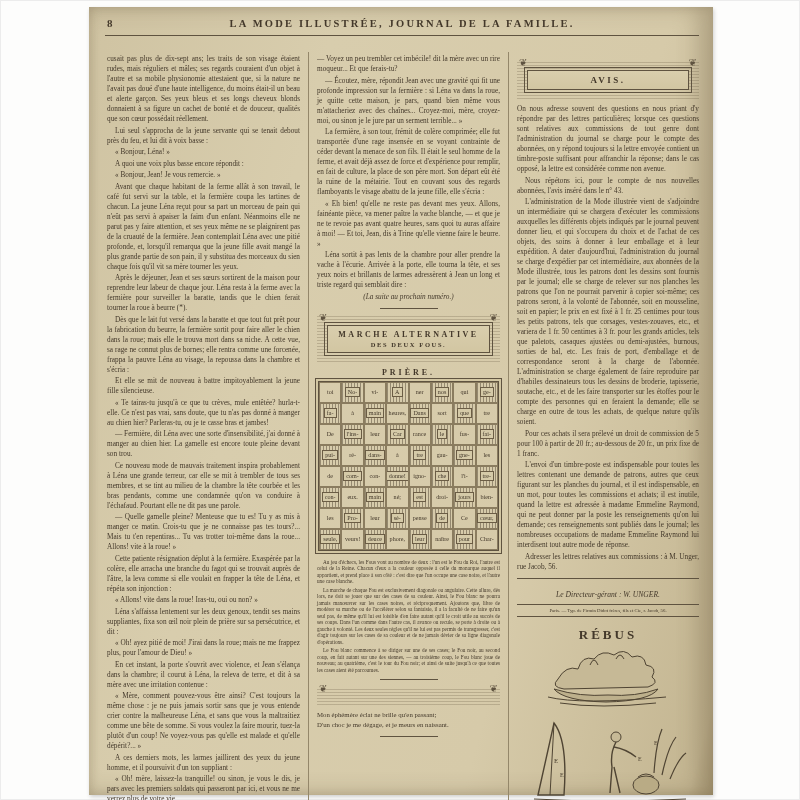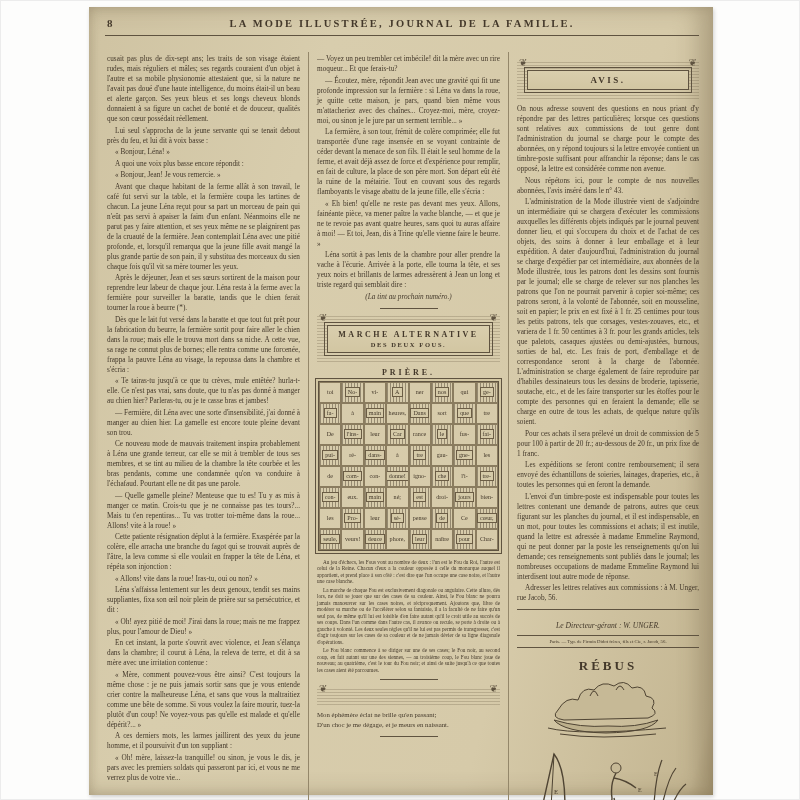--- a/index.html
+++ b/index.html
@@ -73,20 +73,21 @@
       <div class="col col-left">
         <div class="body-text">
             <p>cusait pas plus de dix-sept ans; les traits de son visage étaient rudes, mais réguliers et mâles; ses regards couraient d'un objet à l'autre et sa mobile physionomie attestaient que, si la nature ne l'avait pas doué d'une haute intelligence, du moins était-il un beau et alerte garçon. Ses yeux bleus et ses longs cheveux blonds donnaient à sa figure un cachet de bonté et de douceur, qualités que son cœur possédait réellement.</p>
             <p>Lui seul s'approcha de la jeune servante qui se tenait debout près du feu, et lui dit à voix basse :</p>
             <p>« Bonjour, Léna! »</p>
             <p>A quoi une voix plus basse encore répondit :</p>
             <p>« Bonjour, Jean! Je vous remercie. »</p>
             <p>Avant que chaque habitant de la ferme allât à son travail, le café fut servi sur la table, et la fermière coupa les tartines de chacun. La jeune Léna reçut pour sa part un morceau de pain qui n'eût pas servi à apaiser la faim d'un enfant. Néanmoins elle ne parut pas y faire attention, et ses yeux même ne se plaignirent pas de la cruauté de la fermière. Jean contemplait Léna avec une pitié profonde, et, lorsqu'il remarqua que la jeune fille avait mangé la plus grande partie de son pain, il y substitua des morceaux du sien chaque fois qu'il vit sa mère tourner les yeux.</p>
             <p>Après le déjeuner, Jean et ses sœurs sortirent de la maison pour reprendre leur labeur de chaque jour. Léna resta à la ferme avec la fermière pour surveiller la baratte, tandis que le chien ferait tourner la roue à beurre (*).</p>
             <p>Dès que le lait fut versé dans la baratte et que tout fut prêt pour la fabrication du beurre, la fermière sortit pour faire aller le chien dans la roue; mais elle le trouva mort dans sa niche. A cette vue, sa rage ne connut plus de bornes; elle rentra comme une forcenée, frappa la pauvre Léna au visage, la repoussa dans la chambre et s'écria :</p>
+            <p>Et elle se mit de nouveau à battre impitoyablement la jeune fille silencieuse.</p>
             <p>« Te tairas-tu jusqu'à ce que tu crèves, mule entêtée? hurla-t-elle. Ce n'est pas vrai, sans doute, que tu n'as pas donné à manger au chien hier? Parleras-tu, ou je te casse bras et jambes!</p>
             <p>— Fermière, dit Léna avec une sorte d'insensibilité, j'ai donné à manger au chien hier. La gamelle est encore toute pleine devant son trou.</p>
             <p>Ce nouveau mode de mauvais traitement inspira probablement à Léna une grande terreur, car elle se mit à trembler de tous ses membres, et se tint au milieu de la chambre la tête courbée et les bras pendants, comme une condamnée qu'on va conduire à l'échafaud. Pourtant elle ne dit pas une parole.</p>
             <p>— Quelle gamelle pleine? Menteuse que tu es! Tu y as mis à manger ce matin. Crois-tu que je ne connaisse pas tes tours?... Mais tu t'en repentiras... Tu vas trotter toi-même dans la roue... Allons! vite à la roue! »</p>
             <p>Cette patiente résignation déplut à la fermière. Exaspérée par la colère, elle arracha une branche du fagot qui se trouvait auprès de l'âtre, la leva comme si elle voulait en frapper la tête de Léna, et répéta son injonction :</p>
             <p>« Allons! vite dans la roue! Iras-tu, oui ou non? »</p>
             <p>Léna s'affaissa lentement sur les deux genoux, tendit ses mains suppliantes, fixa son œil noir plein de prière sur sa persécutrice, et dit :</p>
             <p>« Oh! ayez pitié de moi! J'irai dans la roue; mais ne me frappez plus, pour l'amour de Dieu! »</p>
             <p>En cet instant, la porte s'ouvrit avec violence, et Jean s'élança dans la chambre; il courut à Léna, la releva de terre, et dit à sa mère avec une irritation contenue :</p>
             <p>« Mère, comment pouvez-vous être ainsi? C'est toujours la même chose : je ne puis jamais sortir sans que je vous entende crier contre la malheureuse Léna, et sans que vous la maltraitiez comme une bête de somme. Si vous voulez la faire mourir, tuez-la plutôt d'un coup! Ne voyez-vous pas qu'elle est malade et qu'elle dépérit?... »</p>
@@ -97,21 +98,21 @@
       </div>
 
       <div class="col col-mid">
         <div class="body-text">
             <p>— Voyez un peu trembler cet imbécile! dit la mère avec un rire moqueur... Et que ferais-tu?</p>
             <p>— Écoutez, mère, répondit Jean avec une gravité qui fit une profonde impression sur la fermière : si Léna va dans la roue, je quitte cette maison, je pars, quand bien même vous m'attacheriez avec des chaînes... Croyez-moi, mère, croyez-moi, ou sinon je le jure par un serment terrible... »</p>
             <p>La fermière, à son tour, frémit de colère comprimée; elle fut transportée d'une rage insensée en se voyant contrainte de céder devant la menace de son fils. Il était le seul homme de la ferme, et avait déjà assez de force et d'expérience pour remplir, en fait de culture, la place de son père mort. Son départ eût été la ruine de la métairie. Tout en couvant sous des regards flamboyants le visage abattu de la jeune fille, elle s'écria :</p>
             <p>« Eh bien! qu'elle ne reste pas devant mes yeux. Allons, fainéante pièce, va mener paître la vache blanche, — et que je ne te revoie pas avant quatre heures, sans quoi tu auras affaire à moi! — Et toi, Jean, dis à Trine qu'elle vienne faire le beurre. »</p>
             <p>Léna sortit à pas lents de la chambre pour aller prendre la vache à l'écurie. Arrivée à la porte, elle tourna la tête, et ses yeux noirs et brillants de larmes adressèrent à Jean un long et triste regard qui semblait dire :</p>
           </div>
-        <p class="center-note">(La tint au prochain numéro.)</p>
+        <p class="center-note">(La suite au prochain numéro.)</p>
         <div class="divider"></div>
 
         <div class="banner small">
           <span class="flourish fl-l">❦</span>
           <span class="flourish fl-r">❦</span>
           <div class="banner-inner">
             <div class="banner-title">MARCHE ALTERNATIVE</div>
             <div class="banner-sub">DES DEUX FOUS.</div>
           </div>
         </div>
@@ -340,21 +341,20 @@
           <div class="banner-inner">
             <div class="banner-title">AVIS.</div>
           </div>
         </div>
 
         <div class="body-text">
             <p>On nous adresse souvent des questions en nous priant d'y répondre par des lettres particulières; lorsque ces questions sont relatives aux commissions de tout genre dont l'administration du journal se charge pour le compte des abonnées, on y répond toujours si la lettre envoyée contient un timbre-poste suffisant pour affranchir la réponse; dans le cas opposé, la lettre est considérée comme non avenue.</p>
             <p>Nous répétons ici, pour le compte de nos nouvelles abonnées, l'avis inséré dans le n° 43.</p>
             <p>L'administration de la Mode illustrée vient de s'adjoindre un intermédiaire qui se chargera d'exécuter les commissions auxquelles les différents objets indiqués par le journal peuvent donner lieu, et qui s'occupera du choix et de l'achat de ces objets, des soins à donner à leur emballage et à leur expédition. A dater d'aujourd'hui, l'administration du journal se charge d'expédier par cet intermédiaire, aux abonnées de la Mode illustrée, tous les patrons dont les dessins sont fournis par le journal; elle se charge de relever sur nos planches les patrons que l'on ne pourrait parvenir à copier soi-même; ces patrons seront, à la volonté de l'abonnée, soit en mousseline, soit en papier; le prix en est fixé à 1 fr. 25 centimes pour tous les petits patrons, tels que corsages, vestes-zouaves, etc., et variera de 1 fr. 50 centimes à 3 fr. pour les grands articles, tels que paletots, casaques ajustées ou demi-ajustées, burnous, sorties de bal, etc. Les frais de port, d'emballage et de correspondance seront à la charge de l'abonnée. L'administration se charge également de faire reproduire par d'habiles dessinateurs tous les dessins de broderie, tapisserie, soutache, etc., et de les faire transporter sur les étoffes pour le compte des personnes qui en feraient la demande; elle se charge en outre de tous les achats, de quelque nature qu'ils soient.</p>
             <p>Pour ces achats il sera prélevé un droit de commission de 5 pour 100 à partir de 20 fr.; au-dessous de 20 fr., un prix fixe de 1 franc.</p>
-            <p>Les expéditions se feront contre remboursement; il sera envoyé des échantillons de soieries, lainages, draperies, etc., à toutes les personnes qui en feront la demande.</p>
             <p>L'envoi d'un timbre-poste est indispensable pour toutes les lettres contenant une demande de patrons, autres que ceux figurant sur les planches du journal, et il est indispensable, en un mot, pour toutes les commissions et achats; il est inutile, quand la lettre est adressée à madame Emmeline Raymond, qui ne peut donner par la poste les renseignements qu'on lui demande; ces renseignements sont publiés dans le journal; les nombreuses occupations de madame Emmeline Raymond lui interdisent tout autre mode de réponse.</p>
             <p>Adresser les lettres relatives aux commissions : à M. Unger, rue Jacob, 56.</p>
           </div>
 
         <div class="director-block">
           <span class="director">Le Directeur-gérant : W. UNGER.</span>
         </div>
         <div class="imprint">Paris. — Typ. de Firmin Didot frères, fils et Cie, r. Jacob, 56.</div>
 
         <div class="rebus-heading">RÉBUS</div>

